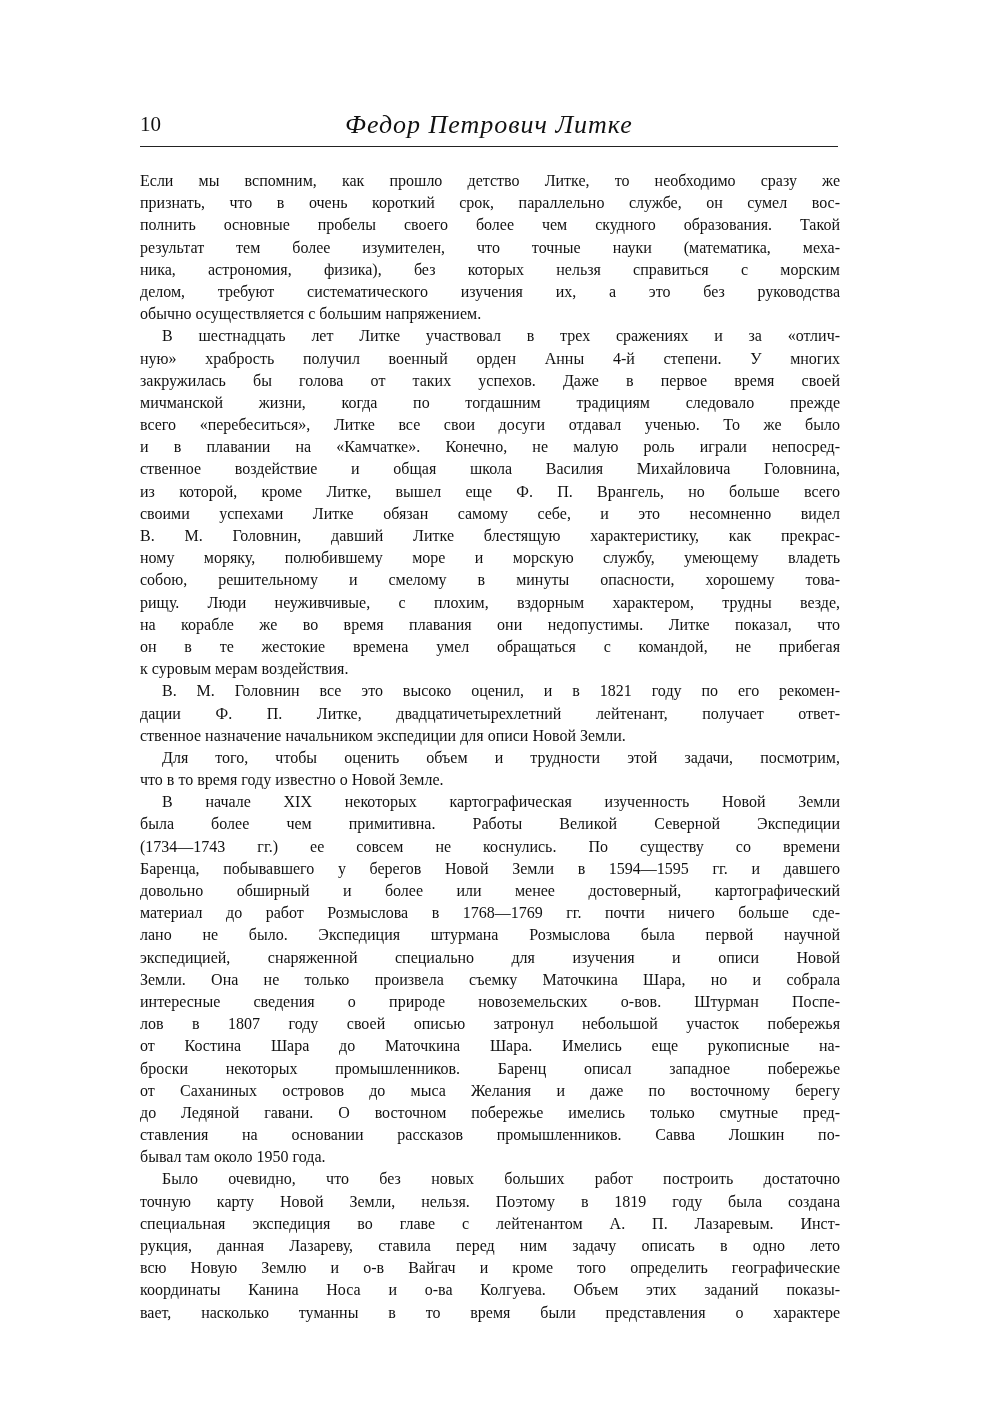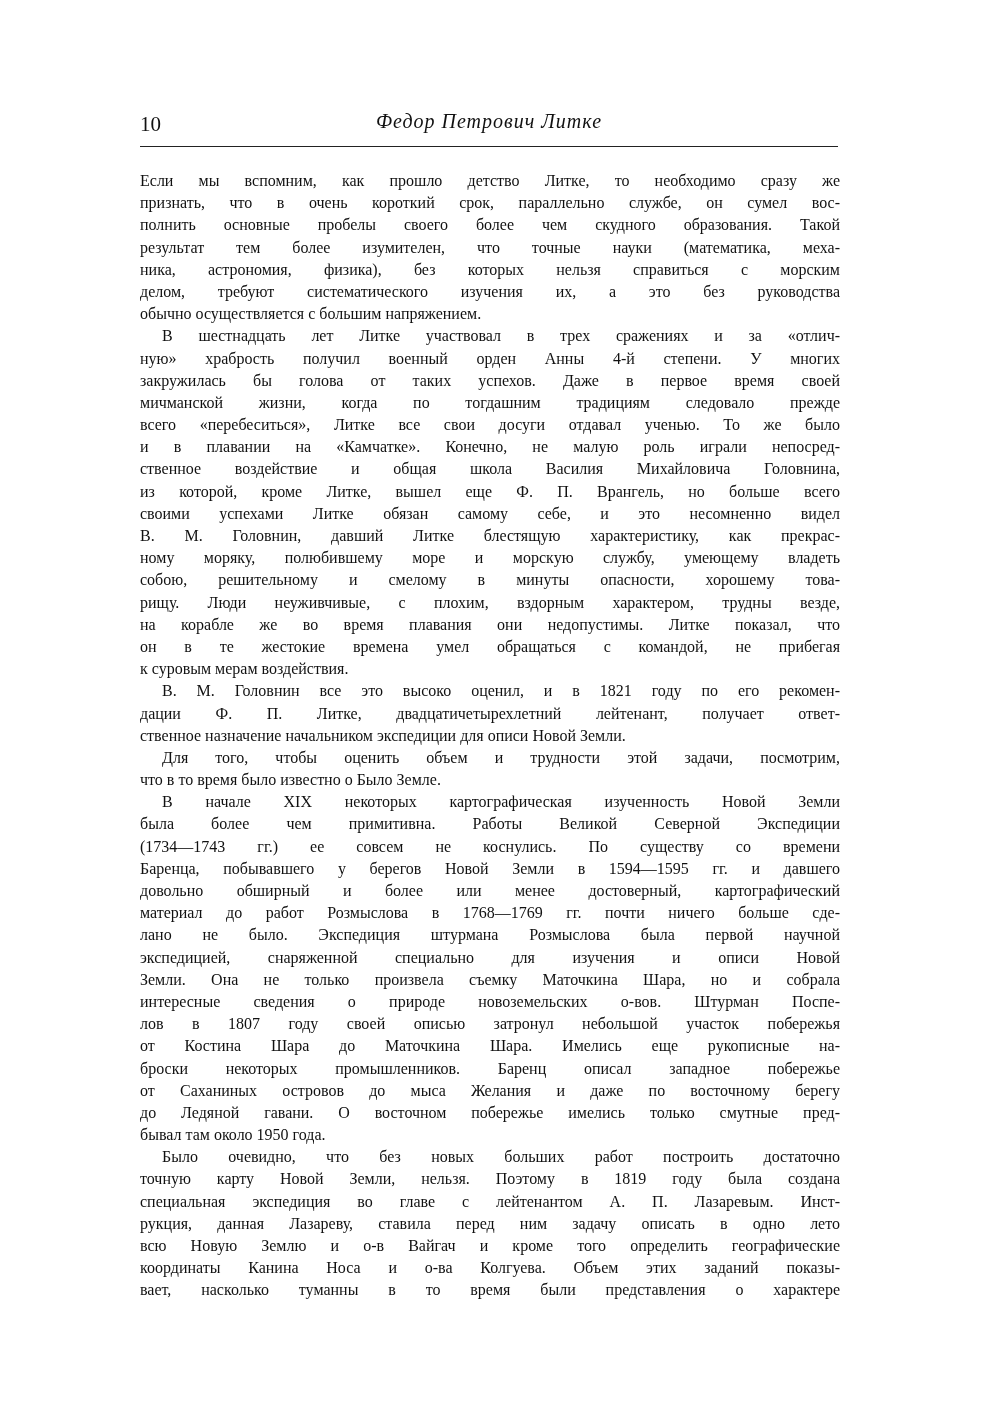--- a/index.html
+++ b/index.html
@@ -1,19 +1,19 @@
 <!DOCTYPE html>
 <html><head>
 <meta charset="utf-8">
 <style>
   html, body { margin:0; padding:0; background:#ffffff; }
   body { width:1000px; height:1418px; position:relative; overflow:hidden; font-family:"Liberation Serif", "DejaVu Serif", serif; color:#111; }
   .header { position:absolute; left:140px; top:108px; width:698px; height:36px; }
   .page-num { position:absolute; left:0; top:4px; font-size:21px; }
-  .running-title { position:absolute; left:0; right:0; top:2px; text-align:center; font-style:italic; font-size:20px; letter-spacing:1px; }
+  .running-title { position:absolute; left:0; right:0; top:2px; text-align:center; font-style:italic; font-size:26px; letter-spacing:1px; }
   .rule { position:absolute; left:140px; top:146px; width:698px; height:0; border-top:1.5px solid #222; }
   .body { position:absolute; left:140px; top:170px; width:700px; font-size:16px; line-height:22.2px; }
   .line { display:block; text-align:justify; text-align-last:justify; white-space:nowrap; height:22.2px; overflow:visible; }
   .line.indent { padding-left:22px; }
   .line.last { text-align-last:left; }
 </style>
 </head>
 <body>
 
 <div class="header">
@@ -43,36 +43,37 @@
     <span class="line" style="word-spacing: 0px;">ному моряку, полюбившему море и морскую службу, умеющему владеть</span>
     <span class="line" style="word-spacing: 0px;">собою, решительному и смелому в минуты опасности, хорошему това-</span>
     <span class="line" style="word-spacing: 0px;">рищу. Люди неуживчивые, с плохим, вздорным характером, трудны везде,</span>
     <span class="line" style="word-spacing: 0px;">на корабле же во время плавания они недопустимы. Литке показал, что</span>
     <span class="line" style="word-spacing: 0px;">он в те жестокие времена умел обращаться с командой, не прибегая</span>
     <span class="line last">к суровым мерам воздействия.</span>
     <span class="line indent" style="word-spacing: 0px;">В. М. Головнин все это высоко оценил, и в 1821 году по его рекомен-</span>
     <span class="line" style="word-spacing: 0px;">дации Ф. П. Литке, двадцатичетырехлетний лейтенант, получает ответ-</span>
     <span class="line last">ственное назначение начальником экспедиции для описи Новой Земли.</span>
     <span class="line indent" style="word-spacing: 0px;">Для того, чтобы оценить объем и трудности этой задачи, посмотрим,</span>
-    <span class="line last">что в то время было известно о Было Земле.</span>
+    <span class="line last">что в то время году известно о Новой Земле.</span>
     <span class="line indent" style="word-spacing: 0px;">В начале XIX некоторых картографическая изученность Новой Земли</span>
     <span class="line" style="word-spacing: 0px;">была более чем примитивна. Работы Великой Северной Экспедиции</span>
     <span class="line" style="word-spacing: 0px;">(1734—1743 гг.) ее совсем не коснулись. По существу со времени</span>
     <span class="line" style="word-spacing: 0px;">Баренца, побывавшего у берегов Новой Земли в 1594—1595 гг. и давшего</span>
     <span class="line" style="word-spacing: 0px;">довольно обширный и более или менее достоверный, картографический</span>
     <span class="line" style="word-spacing: 0px;">материал до работ Розмыслова в 1768—1769 гг. почти ничего больше сде-</span>
     <span class="line" style="word-spacing: 0px;">лано не было. Экспедиция штурмана Розмыслова была первой научной</span>
     <span class="line" style="word-spacing: 0px;">экспедицией, снаряженной специально для изучения и описи Новой</span>
     <span class="line" style="word-spacing: 0px;">Земли. Она не только произвела съемку Маточкина Шара, но и собрала</span>
     <span class="line" style="word-spacing: 0px;">интересные сведения о природе новоземельских о-вов. Штурман Поспе-</span>
     <span class="line" style="word-spacing: 0px;">лов в 1807 году своей описью затронул небольшой участок побережья</span>
     <span class="line" style="word-spacing: 0px;">от Костина Шара до Маточкина Шара. Имелись еще рукописные на-</span>
     <span class="line" style="word-spacing: 0px;">броски некоторых промышленников. Баренц описал западное побережье</span>
     <span class="line" style="word-spacing: 0px;">от Саханиных островов до мыса Желания и даже по восточному берегу</span>
     <span class="line" style="word-spacing: 0px;">до Ледяной гавани. О восточном побережье имелись только смутные пред-</span>
+    <span class="line" style="word-spacing: 0px;">ставления на основании рассказов промышленников. Савва Лошкин по-</span>
     <span class="line last">бывал там около 1950 года.</span>
     <span class="line indent" style="word-spacing: 0px;">Было очевидно, что без новых больших работ построить достаточно</span>
     <span class="line" style="word-spacing: 0px;">точную карту Новой Земли, нельзя. Поэтому в 1819 году была создана</span>
     <span class="line" style="word-spacing: 0px;">специальная экспедиция во главе с лейтенантом А. П. Лазаревым. Инст-</span>
     <span class="line" style="word-spacing: 0px;">рукция, данная Лазареву, ставила перед ним задачу описать в одно лето</span>
     <span class="line" style="word-spacing: 0px;">всю Новую Землю и о-в Вайгач и кроме того определить географические</span>
     <span class="line" style="word-spacing: 0px;">координаты Канина Носа и о-ва Колгуева. Объем этих заданий показы-</span>
     <span class="line" style="word-spacing: 0px;">вает, насколько туманны в то время были представления о характере</span>
   </div>
 

